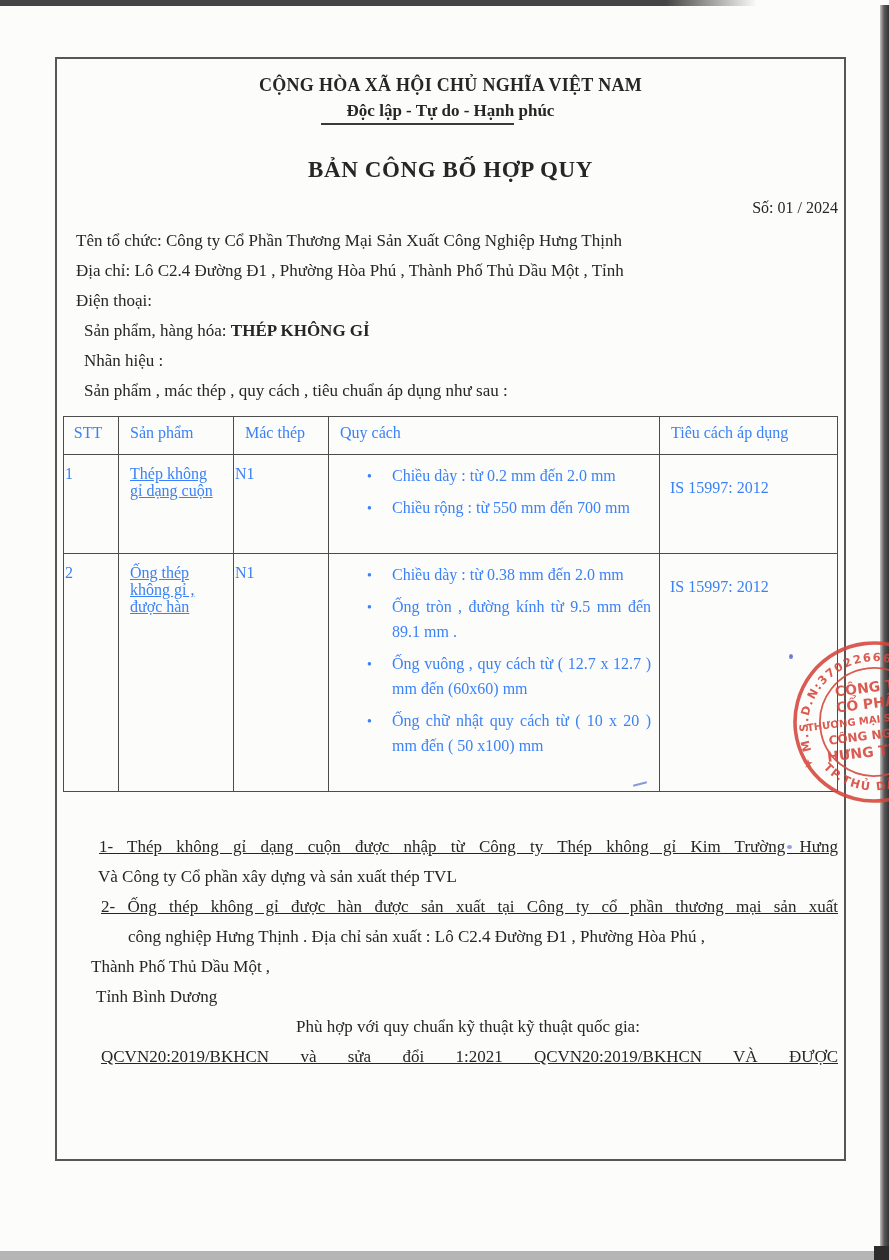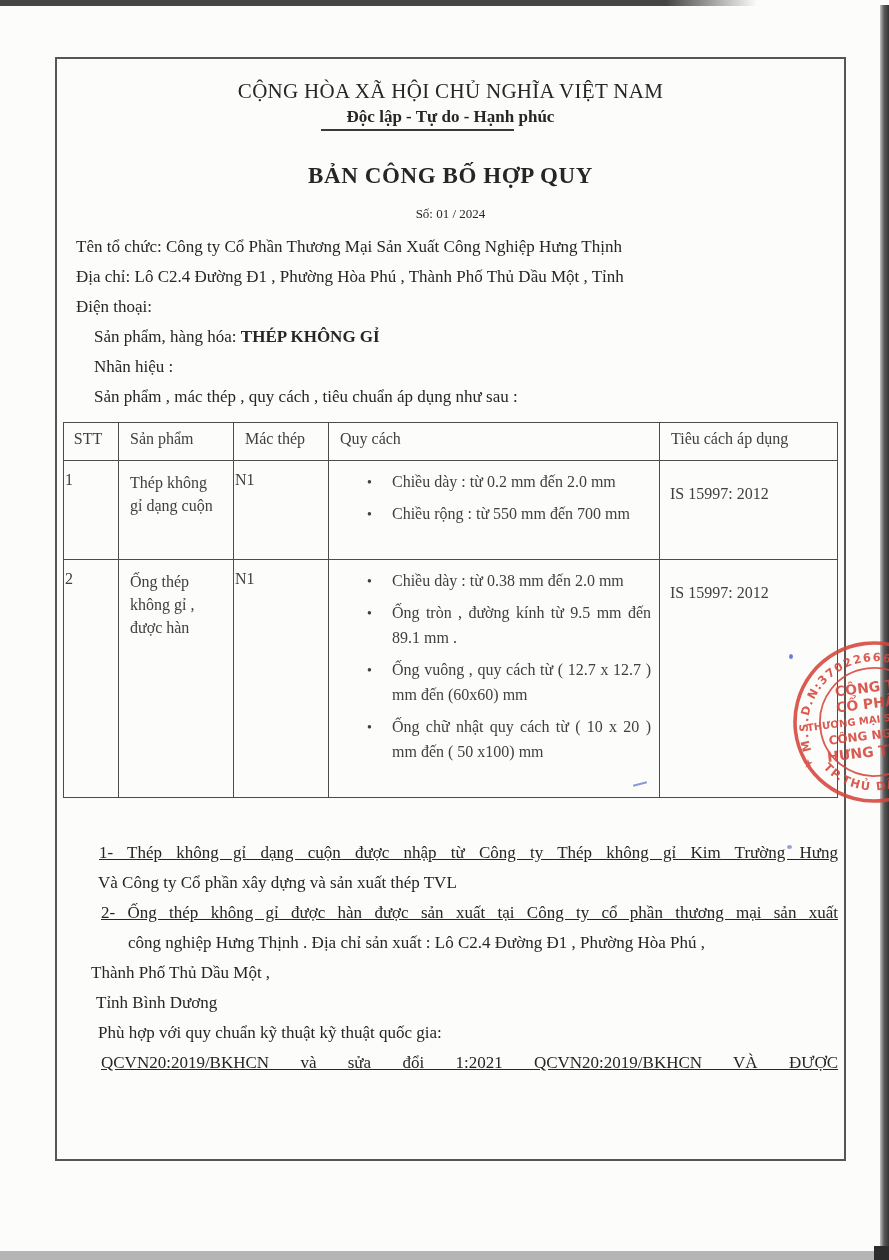--- a/index.html
+++ b/index.html
@@ -19,65 +19,65 @@
   .ink-speck-1{position:absolute;left:789px;top:654px;width:4px;height:5px;background:#3a56c4;border-radius:50%;opacity:.75;}
   .ink-speck-2{position:absolute;left:633px;top:783px;width:14px;height:2px;background:#3a56c4;transform:rotate(-14deg);opacity:.6;}
   .ink-speck-3{position:absolute;left:787px;top:845px;width:5px;height:4px;background:#3a56c4;border-radius:50%;opacity:.55;}
 
   
   .frame{
     position:absolute;left:55px;top:57px;width:791px;height:1104px;
     border:2px solid #565656;box-sizing:border-box;padding:0 6px;
   }
   .center{text-align:center;}
-  .motto-head{margin-top:20px;font-size:21px;line-height:24px;font-weight:normal;letter-spacing:.3px;}
+  .motto-head{margin-top:14px;font-size:18px;line-height:24px;font-weight:bold;letter-spacing:.3px;}
   .motto-sub{margin-top:1px;font-size:17px;line-height:26px;font-weight:bold;}
   .motto-underline{display:inline-block;position:relative;}
   .motto-underline::after{content:"";position:absolute;left:-26px;right:40px;bottom:-1px;border-bottom:2px solid #3a3a3a;}
   .doc-title{margin-top:32px;font-size:23px;line-height:28px;font-weight:bold;letter-spacing:.6px;}
-  .doc-number{margin-top:12px;font-size:13px;line-height:24px;}
+  .doc-number{margin-top:12px;font-size:16px;line-height:24px;text-align:right;}
 
   .info{margin-top:6px;font-size:17px;line-height:30px;}
   .ind1{margin-left:13px;}
-  .ind2{margin-left:31px;}
+  .ind2{margin-left:21px;}
   .bold{font-weight:bold;}
 
   
   table.spec{
     margin-top:10px;width:774px;border-collapse:collapse;table-layout:fixed;
-    font-size:16px;color:#404040;
+    font-size:16px;color:#3b82f6;
   }
   table.spec td,table.spec th{
     border:1.5px solid #4c4c4c;vertical-align:top;font-weight:normal;text-align:left;
     box-sizing:border-box;
   }
   col.c-stt{width:55px;} col.c-sp{width:115px;} col.c-mt{width:95px;}
   col.c-qc{width:331px;} col.c-tc{width:178px;}
   tr.head th{height:38px;padding:7px 6px 0 11px;}
   tr.head th.cen{text-align:center;padding-left:0;}
   tr.r1 td{height:99px;}
   tr.r2 td{height:238px;}
   td.stt,td.mac{text-align:center;padding-top:10px;}
-  td.sanpham{padding:10px 10px 12px 11px;text-align:justify;line-height:23px;}
+  td.sanpham{padding:10px 10px 12px 11px;text-align:justify;line-height:17px;text-decoration:underline;}
   td.quycach{padding:8px 8px 0 36px;}
   td.tieuchuan{padding:24px 4px 0 10px;}
   ul.qc{margin:0;padding:0;list-style:none;}
   ul.qc li{position:relative;padding-left:27px;margin-bottom:7px;line-height:25px;text-align:justify;}
   ul.qc li::before{content:"●";position:absolute;left:2px;top:0;font-size:8px;line-height:25px;}
 
   
   .notes{margin-top:40px;font-size:17px;line-height:30px;}
   .jl{text-align:justify;text-align-last:justify;text-decoration:underline;}
   .n1l1{margin-left:36px;}
   .n1l2{margin-left:35px;}
   .n2l1{margin-left:38px;}
   .n2l2{margin-left:65px;}
   .n2l3{margin-left:28px;}
   .province{margin-left:33px;}
-  .conformity{margin-left:35px;}
+  .conformity{margin-left:35px;text-align:center;}
   .reg1{text-indent:38px;}
 
   
   .stamp{position:absolute;left:774px;top:622px;width:200px;height:200px;pointer-events:none;}
 </style>
 </head>
 <body>
 
 <div class="scan-top-bar"></div>
 <div class="scan-right-band"></div>

